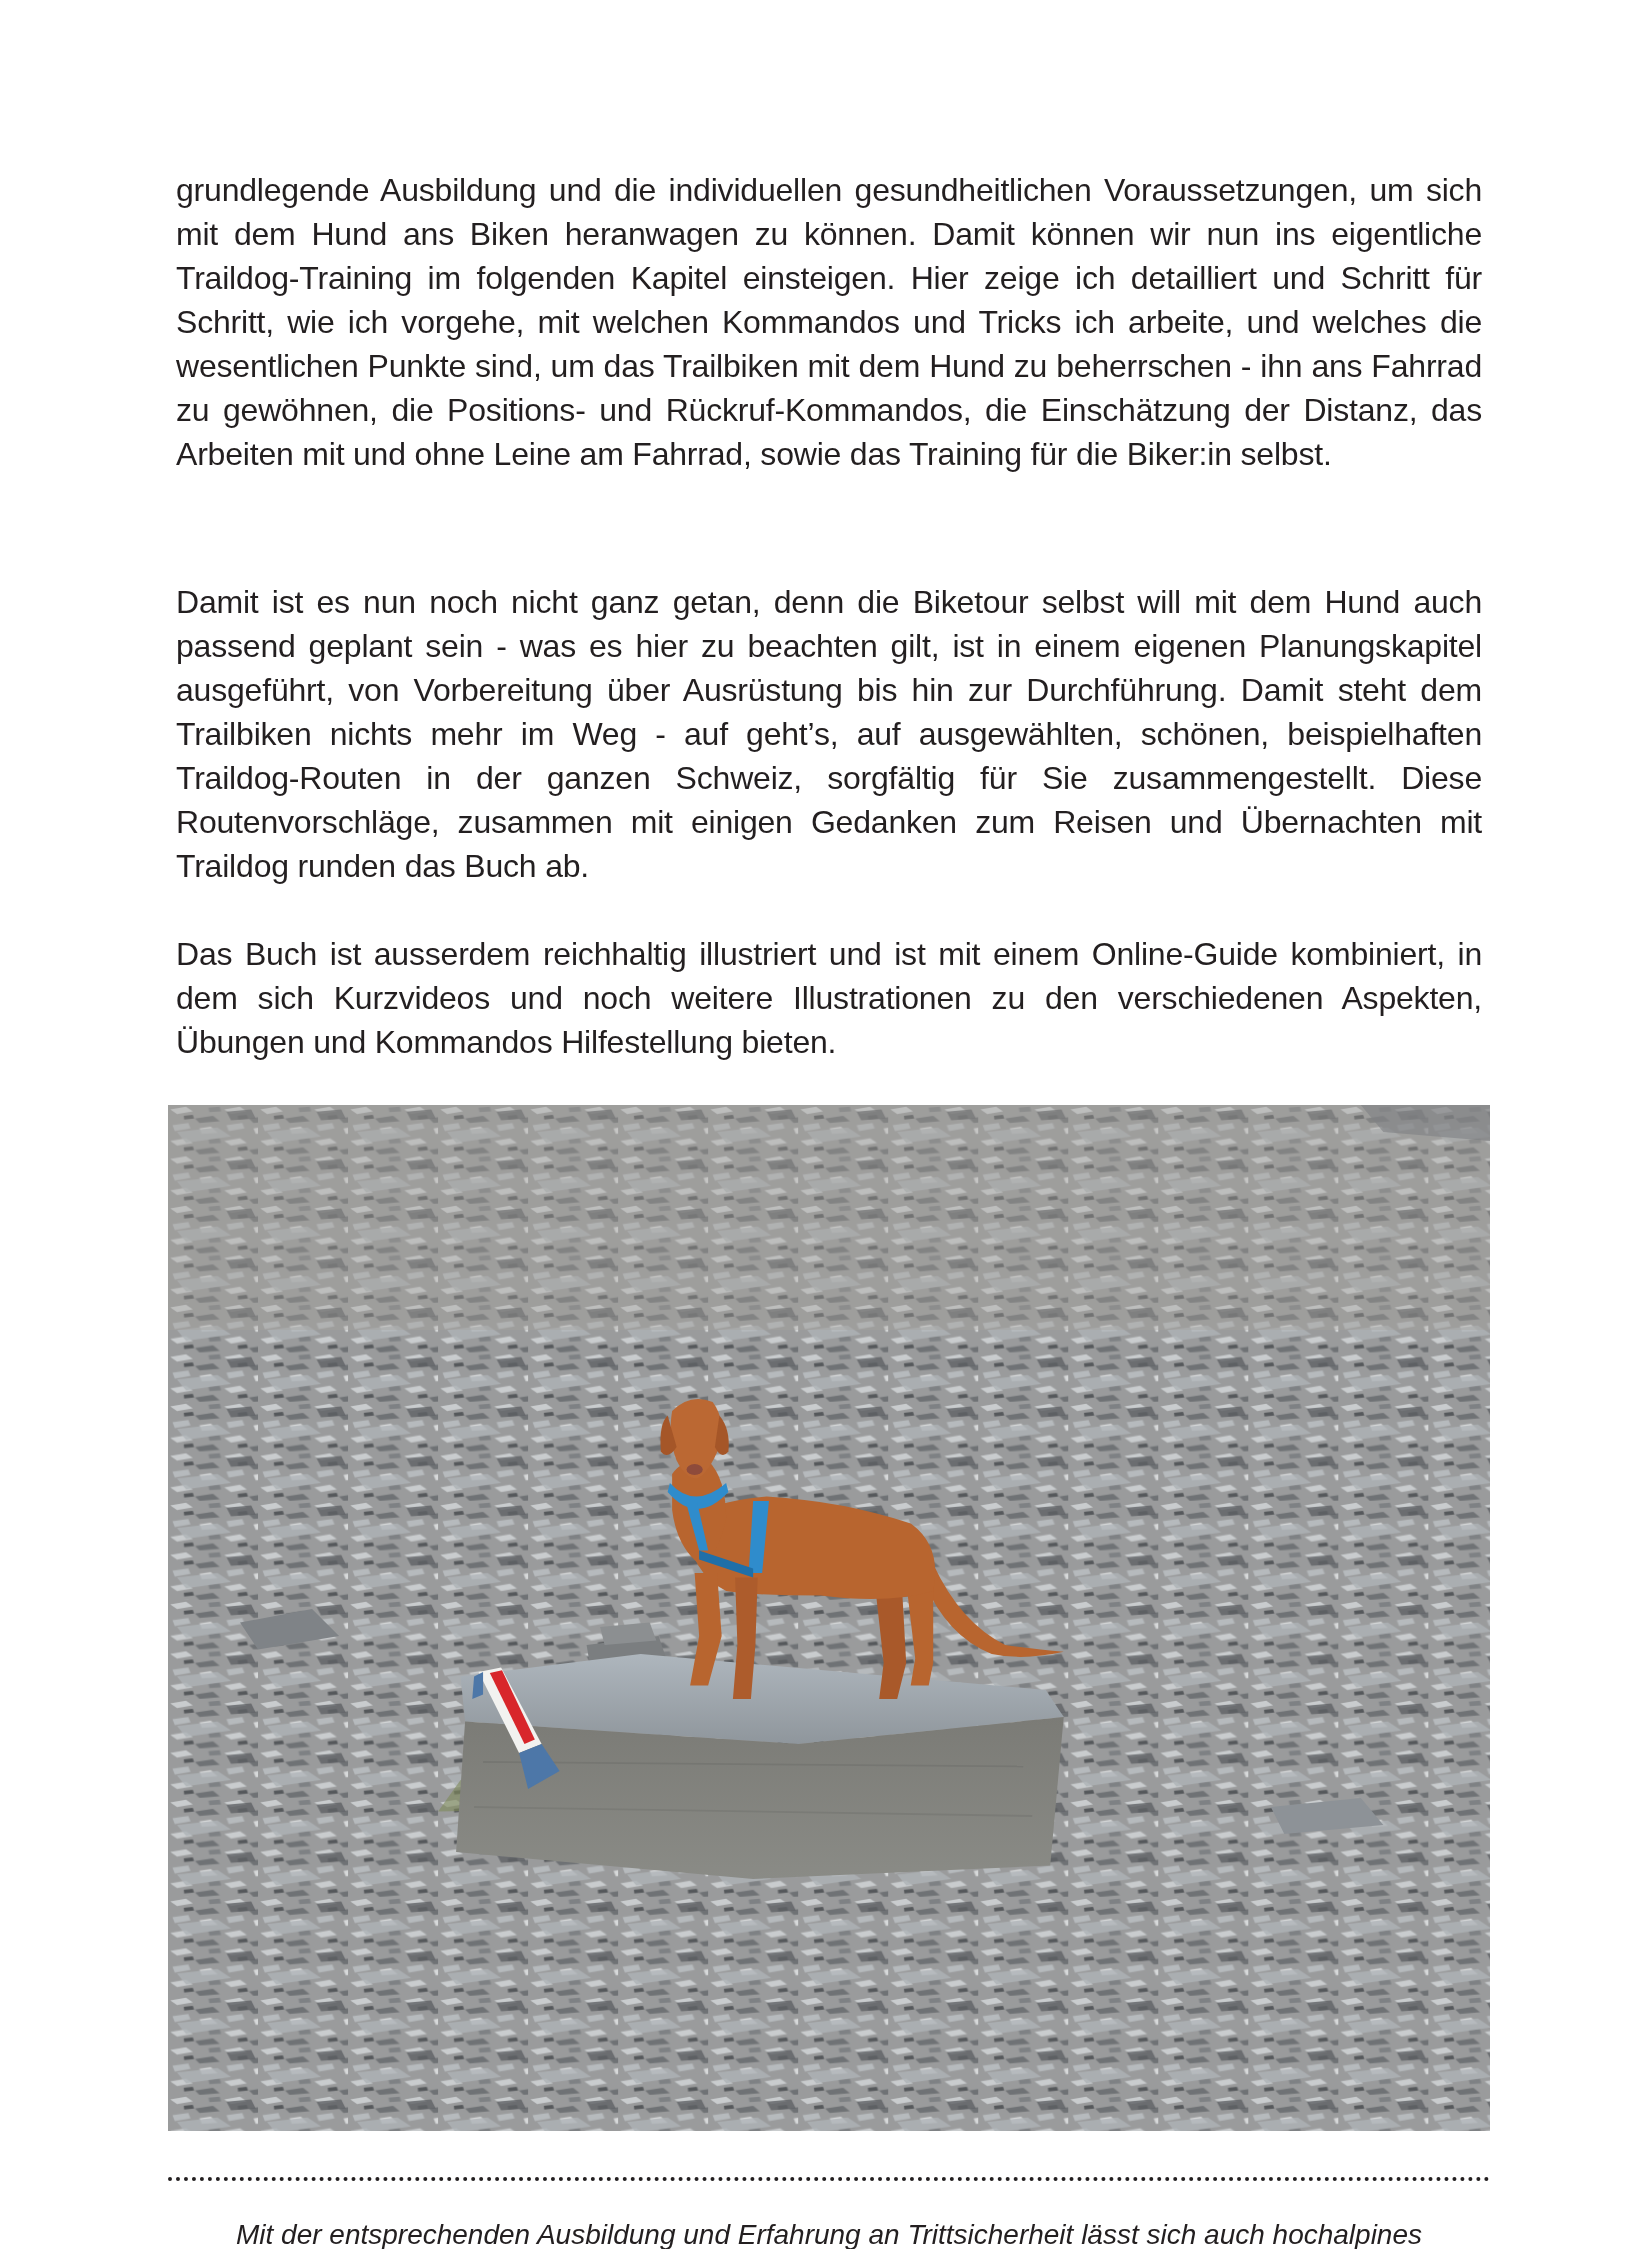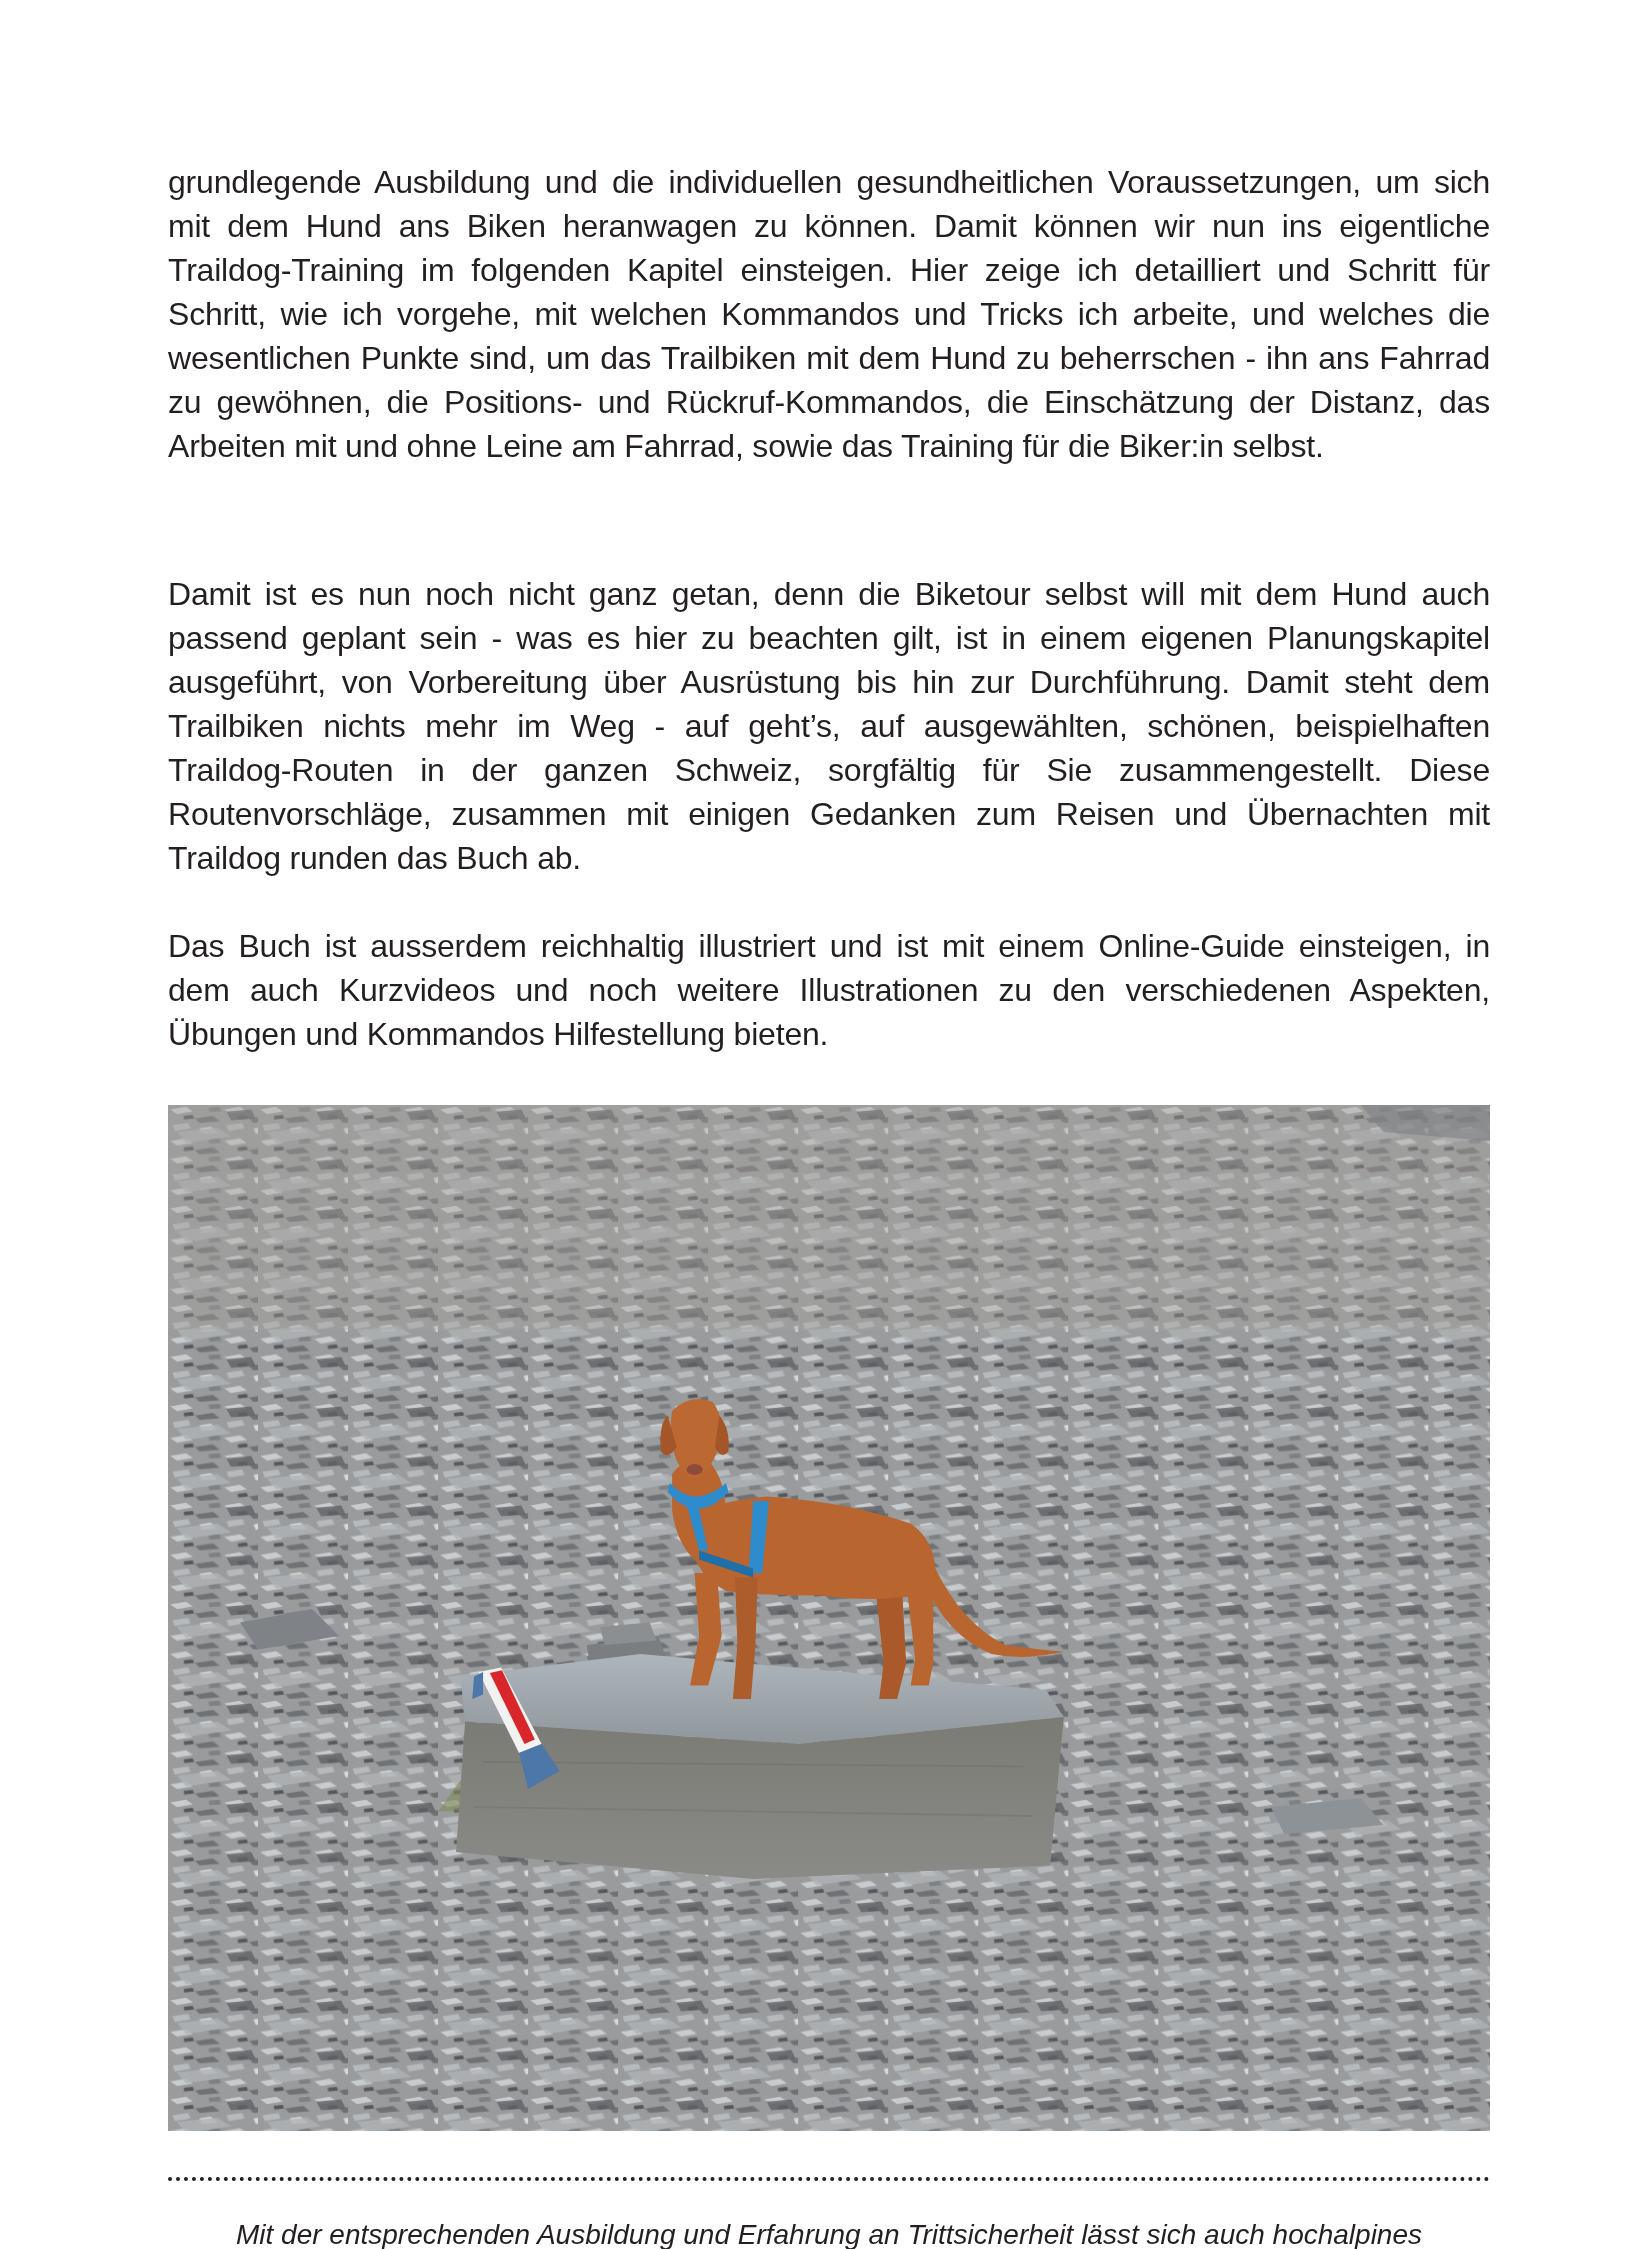--- a/index.html
+++ b/index.html
@@ -1,20 +1,20 @@
 <!DOCTYPE html>
 <html style="font-size:7.2px"><head>
 <meta charset="utf-8">
 <style>
   html, body { margin: 0; padding: 0; background: #ffffff; }
   body { width: 1652px; height: 2494px; position: relative; overflow: hidden; font-family: "Liberation Sans", sans-serif; color: #231f20; }
   .page { position: absolute; left: 0; top: 0; width: 1652px; height: 2494px; background: #fff; }
   .text-block { position: absolute; left: 168px; width: 1322px; }
   .para { font-size: 32px; line-height: 44px; text-align: justify; margin: 0; letter-spacing: -0.2px; transform: scaleX(1); }
-  .para p { margin: 0; }
+  .para p { margin: 8px; }
   #p1 { top: 160px; }
   #p2 { top: 572px; }
   #p3 { top: 924px; }
   .photo { position: absolute; left: 168px; top: 1105px; width: 1322px; height: 1026px; overflow: hidden; }
   .photo svg { display: block; width: 100%; height: 100%; }
   .dotted-rule { position: absolute; left: 168px; top: 2177px; width: 1322px; height: 0; border-top: 4.5px dotted #231f20; }
   .caption { position: absolute; left: 168px; top: 2216px; width: 1322px; text-align: center; font-style: italic; font-size: 28px; line-height: 37px; color: #231f20; }
 </style>
 </head>
 <body>
@@ -23,21 +23,21 @@
 
   <div class="text-block para" id="p1">
     <p>grundlegende Ausbildung und die individuellen gesundheitlichen Voraussetzungen, um sich mit dem Hund ans Biken heranwagen zu können. Damit können wir nun ins eigentliche Traildog-Training im folgenden Kapitel einsteigen. Hier zeige ich detailliert und Schritt für Schritt, wie ich vorgehe, mit welchen Kommandos und Tricks ich arbeite, und welches die wesentlichen Punkte sind, um das Trailbiken mit dem Hund zu beherrschen - ihn ans Fahrrad zu gewöhnen, die Positions- und Rückruf-Kommandos, die Einschätzung der Distanz, das Arbeiten mit und ohne Leine am Fahrrad, sowie das Training für die Biker:in selbst.</p>
   </div>
 
   <div class="text-block para" id="p2">
     <p>Damit ist es nun noch nicht ganz getan, denn die Biketour selbst will mit dem Hund auch passend geplant sein - was es hier zu beachten gilt, ist in einem eigenen Planungskapitel ausgeführt, von Vorbereitung über Ausrüstung bis hin zur Durchführung. Damit steht dem Trailbiken nichts mehr im Weg - auf geht’s, auf ausgewählten, schönen, beispielhaften Traildog-Routen in der ganzen Schweiz, sorgfältig für Sie zusammengestellt. Diese Routenvorschläge, zusammen mit einigen Gedanken zum Reisen und Übernachten mit Traildog runden das Buch ab.</p>
   </div>
 
   <div class="text-block para" id="p3">
-    <p>Das Buch ist ausserdem reichhaltig illustriert  und ist mit einem Online-Guide einsteigen, in dem auch Kurzvideos und noch weitere Illustrationen zu den verschiedenen Aspekten, Übungen und Kommandos Hilfestellung bieten.</p>
+    <p>Das Buch ist ausserdem reichhaltig illustriert  und ist mit einem Online-Guide kombiniert, in dem sich Kurzvideos und noch weitere Illustrationen zu den verschiedenen Aspekten, Übungen und Kommandos Hilfestellung bieten.</p>
   </div>
 
   <div class="photo" role="img" aria-label="Hund mit blauem Geschirr auf einem Felsblock mit Wegmarkierung im Geröllfeld">
     <svg viewBox="0 0 2937 2280" preserveAspectRatio="none" xmlns="http://www.w3.org/2000/svg">
       <defs>
         <pattern id="scree" width="120" height="70" patternUnits="userSpaceOnUse">
           <rect width="120" height="70" fill="#9a9b9c"></rect>
           <path d="M5 10 L40 4 L55 14 L20 20 Z" fill="#c9ccce"></path>
           <path d="M60 30 L100 24 L115 36 L70 40 Z" fill="#6f7275"></path>
           <path d="M10 45 L45 40 L50 52 L15 58 Z" fill="#b6babd"></path>

